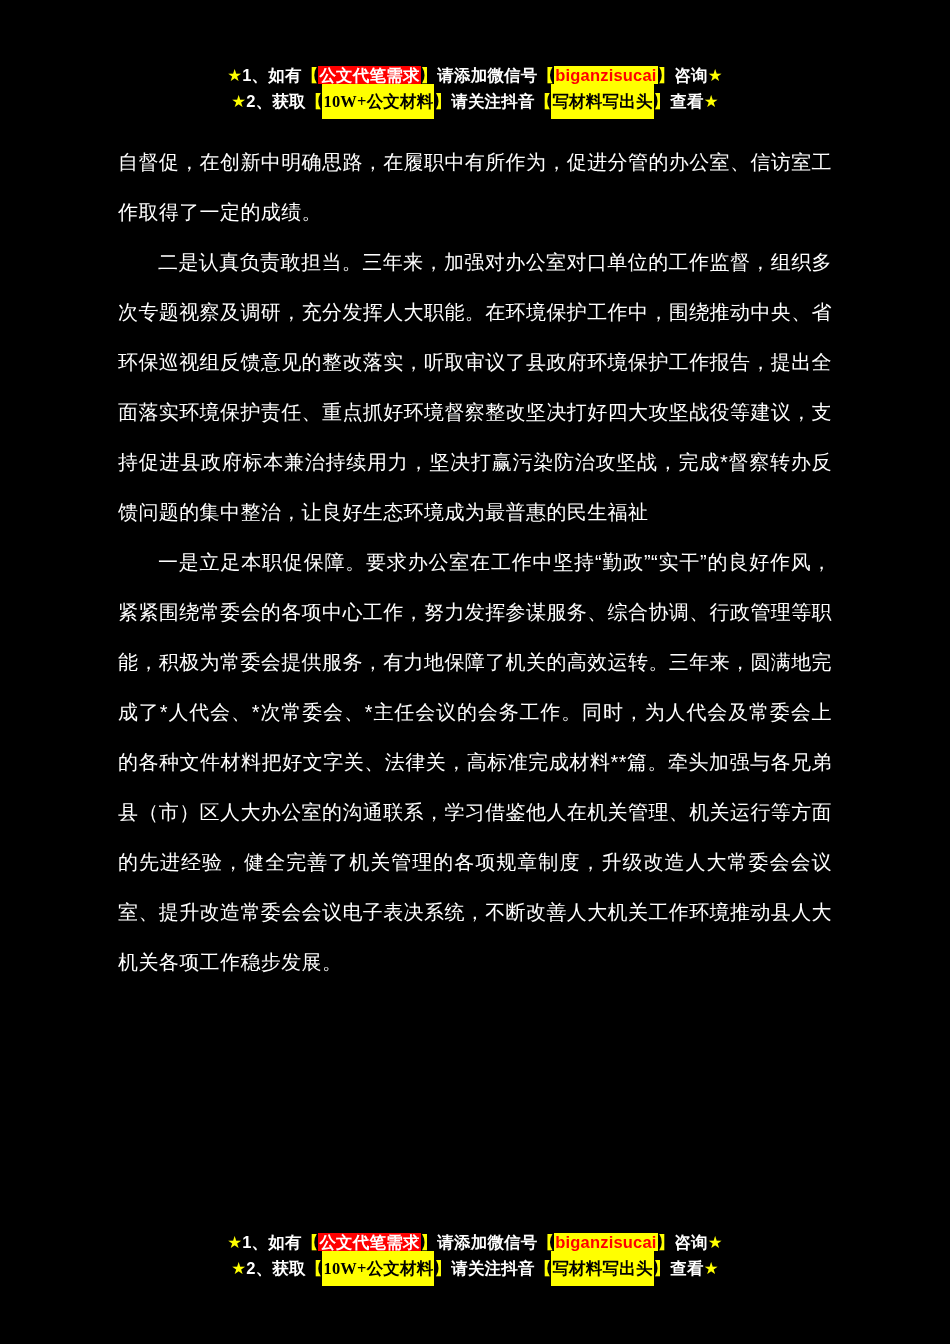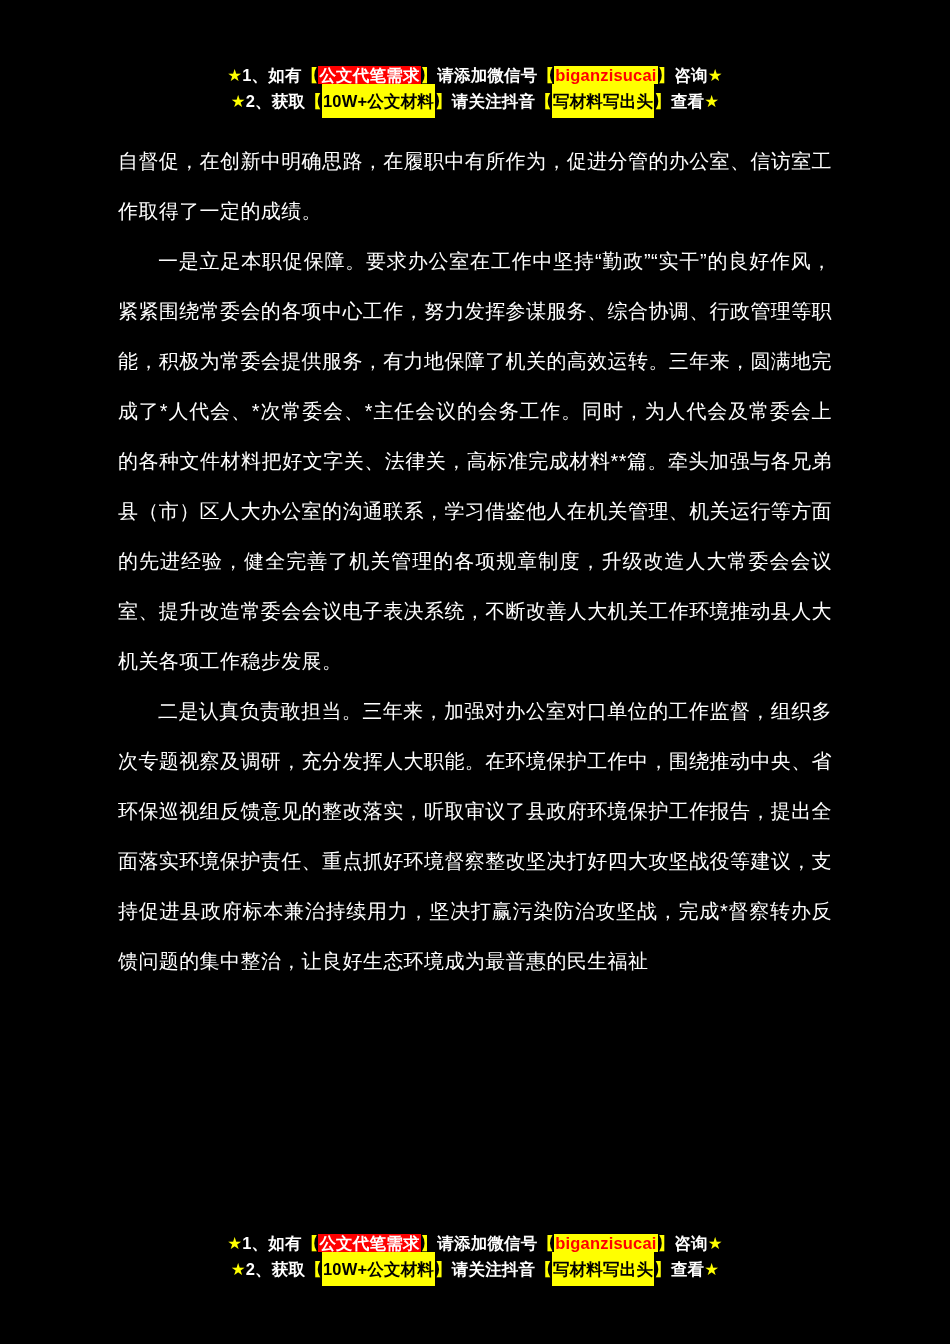--- a/index.html
+++ b/index.html
@@ -48,20 +48,21 @@
   .y { color: #ffff00; }
   .hl-red {
     background: #ff0000;
     color: #ffffff;
     padding: 0 1px;
   }
   .hl-yellow {
     background: #ffff00;
     color: #000000;
     padding: 8px 1px;
+    font-family: Liberation Serif, serif;
   }
   .hl-yellow-red {
     background: #ffff00;
     color: #ff0000;
     padding: 0 1px;
   }
   
   .doc {
     margin-top: 22px;
     color: #ffffff;
@@ -83,22 +84,22 @@
 
 <div class="page">
 
   <div class="promo promo-top">
     <span class="promo-line"><span class="y">★</span><span class="w">1、如有</span><span class="y">【</span><span class="hl-red">公文代笔需求</span><span class="y">】</span><span class="w">请添加微信号</span><span class="y">【</span><span class="hl-yellow-red">biganzisucai</span><span class="y">】</span><span class="w">咨询</span><span class="y">★</span></span>
     <span class="promo-line"><span class="y">★</span><span class="w">2、获取</span><span class="y">【</span><span class="hl-yellow">10W+公文材料</span><span class="y">】</span><span class="w">请关注抖音</span><span class="y">【</span><span class="hl-yellow">写材料写出头</span><span class="y">】</span><span class="w">查看</span><span class="y">★</span></span>
   </div>
 
   <div class="doc">
     <p>自督促，在创新中明确思路，在履职中有所作为，促进分管的办公室、信访室工作取得了一定的成绩。</p>
+    <p class="indent">二是认真负责敢担当。三年来，加强对办公室对口单位的工作监督，组织多次专题视察及调研，充分发挥人大职能。在环境保护工作中，围绕推动中央、省环保巡视组反馈意见的整改落实，听取审议了县政府环境保护工作报告，提出全面落实环境保护责任、重点抓好环境督察整改坚决打好四大攻坚战役等建议，支持促进县政府标本兼治持续用力，坚决打赢污染防治攻坚战，完成*督察转办反馈问题的集中整治，让良好生态环境成为最普惠的民生福祉</p>
     <p class="indent">一是立足本职促保障。要求办公室在工作中坚持“勤政”“实干”的良好作风，紧紧围绕常委会的各项中心工作，努力发挥参谋服务、综合协调、行政管理等职能，积极为常委会提供服务，有力地保障了机关的高效运转。三年来，圆满地完成了*人代会、*次常委会、*主任会议的会务工作。同时，为人代会及常委会上的各种文件材料把好文字关、法律关，高标准完成材料**篇。牵头加强与各兄弟县（市）区人大办公室的沟通联系，学习借鉴他人在机关管理、机关运行等方面的先进经验，健全完善了机关管理的各项规章制度，升级改造人大常委会会议室、提升改造常委会会议电子表决系统，不断改善人大机关工作环境推动县人大机关各项工作稳步发展。</p>
-    <p class="indent">二是认真负责敢担当。三年来，加强对办公室对口单位的工作监督，组织多次专题视察及调研，充分发挥人大职能。在环境保护工作中，围绕推动中央、省环保巡视组反馈意见的整改落实，听取审议了县政府环境保护工作报告，提出全面落实环境保护责任、重点抓好环境督察整改坚决打好四大攻坚战役等建议，支持促进县政府标本兼治持续用力，坚决打赢污染防治攻坚战，完成*督察转办反馈问题的集中整治，让良好生态环境成为最普惠的民生福祉</p>
   </div>
 
   <div class="promo promo-bottom">
     <span class="promo-line"><span class="y">★</span><span class="w">1、如有</span><span class="y">【</span><span class="hl-red">公文代笔需求</span><span class="y">】</span><span class="w">请添加微信号</span><span class="y">【</span><span class="hl-yellow-red">biganzisucai</span><span class="y">】</span><span class="w">咨询</span><span class="y">★</span></span>
     <span class="promo-line"><span class="y">★</span><span class="w">2、获取</span><span class="y">【</span><span class="hl-yellow">10W+公文材料</span><span class="y">】</span><span class="w">请关注抖音</span><span class="y">【</span><span class="hl-yellow">写材料写出头</span><span class="y">】</span><span class="w">查看</span><span class="y">★</span></span>
   </div>
 
 </div>
 
 </body></html>

